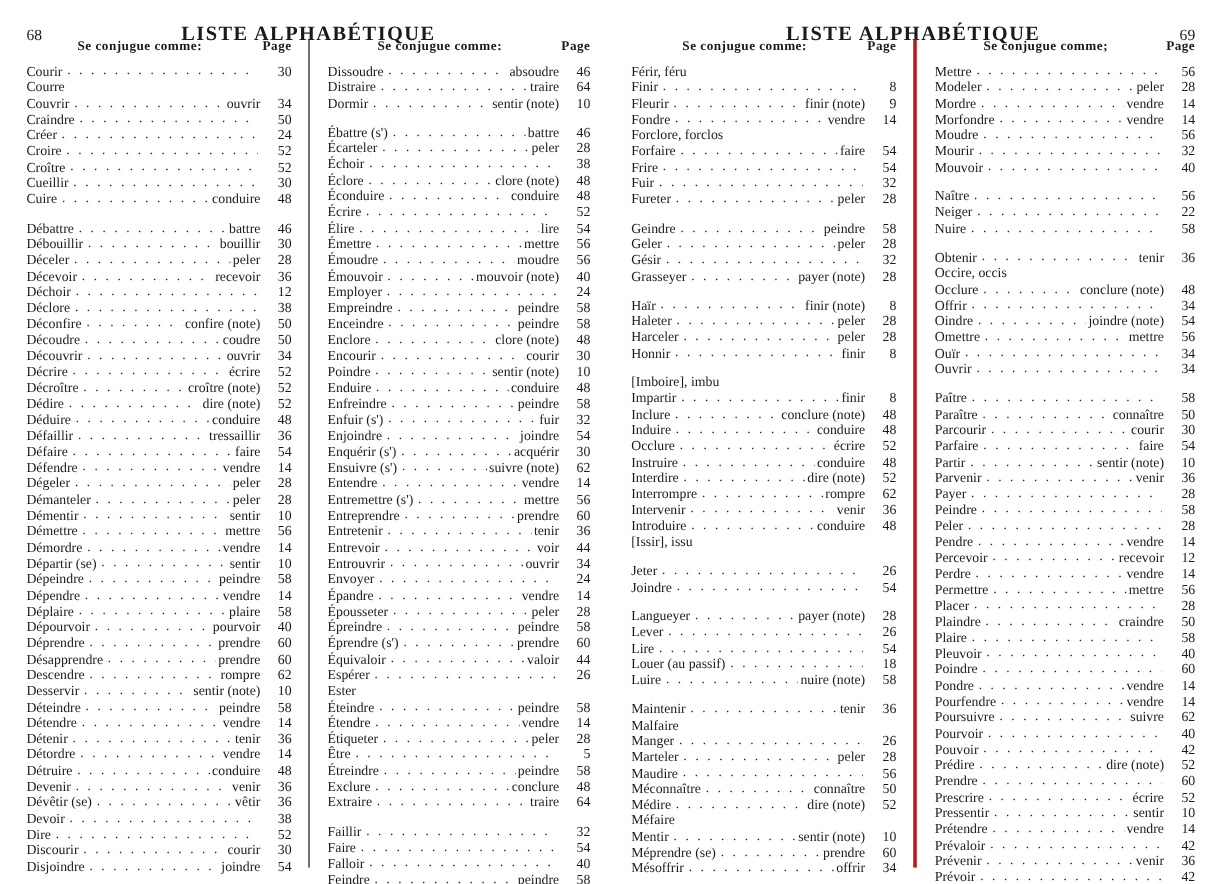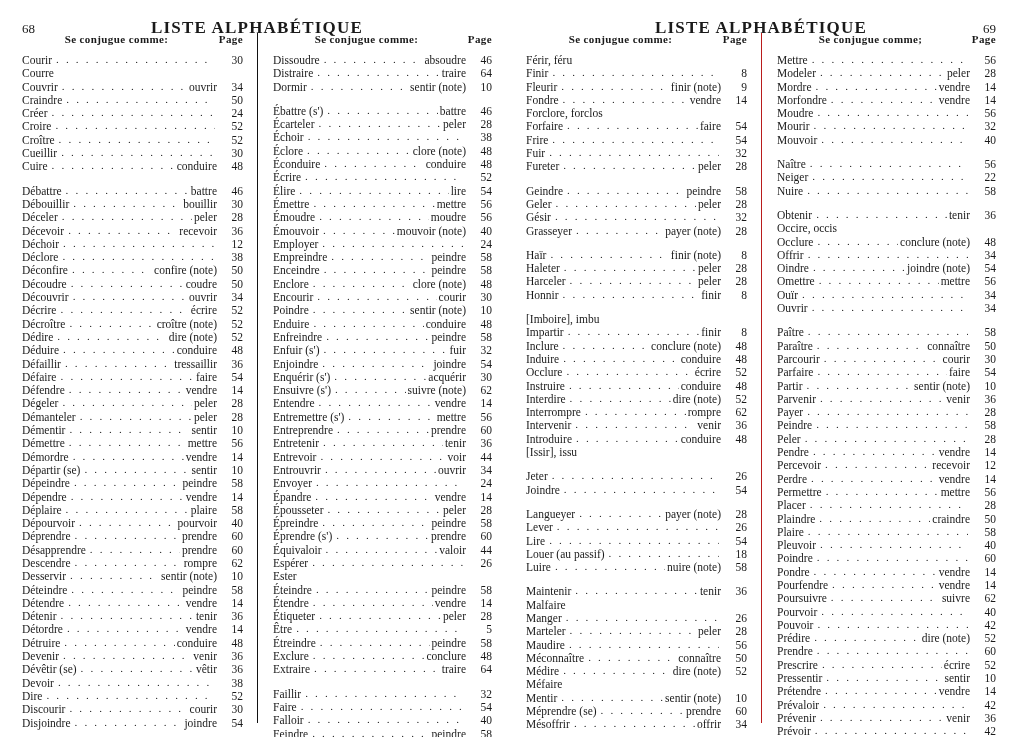--- a/index.html
+++ b/index.html
@@ -49,21 +49,21 @@
     height:690px;
   }
   .col{
     width:50%;
     box-sizing:border-box;
     position:relative;
   }
   .col-first{padding-right:14px;}
   .col-second{padding-left:15px;}
   .page-left .col-second{border-left:1px solid #111;}
-  .page-right .col-second{border-left:1px solid #b91c1c;}
+  .page-right .col-second{border-left:3px solid #b91c1c;}
   .colhead{
     display:flex;
     justify-content:space-between;
     align-items:center;
     font-size:11px;
     font-weight:bold;
     letter-spacing:.4px;
     margin-bottom:7px;
     padding-bottom:2px;
   }

